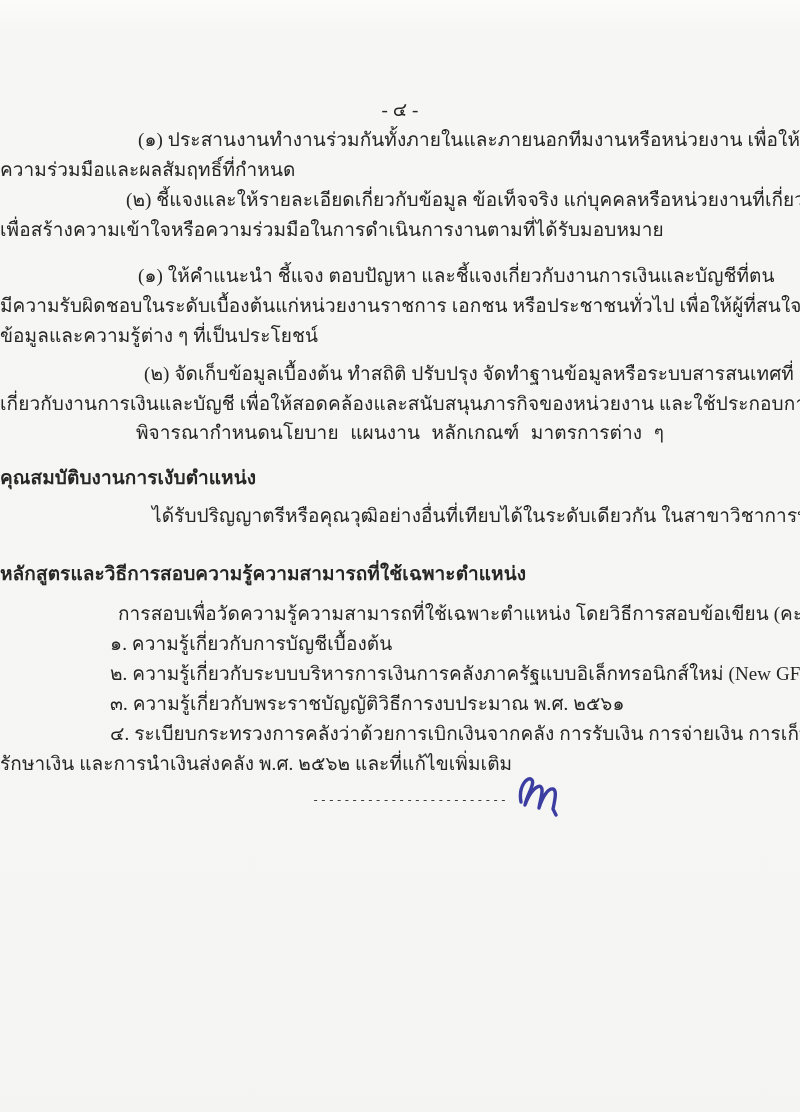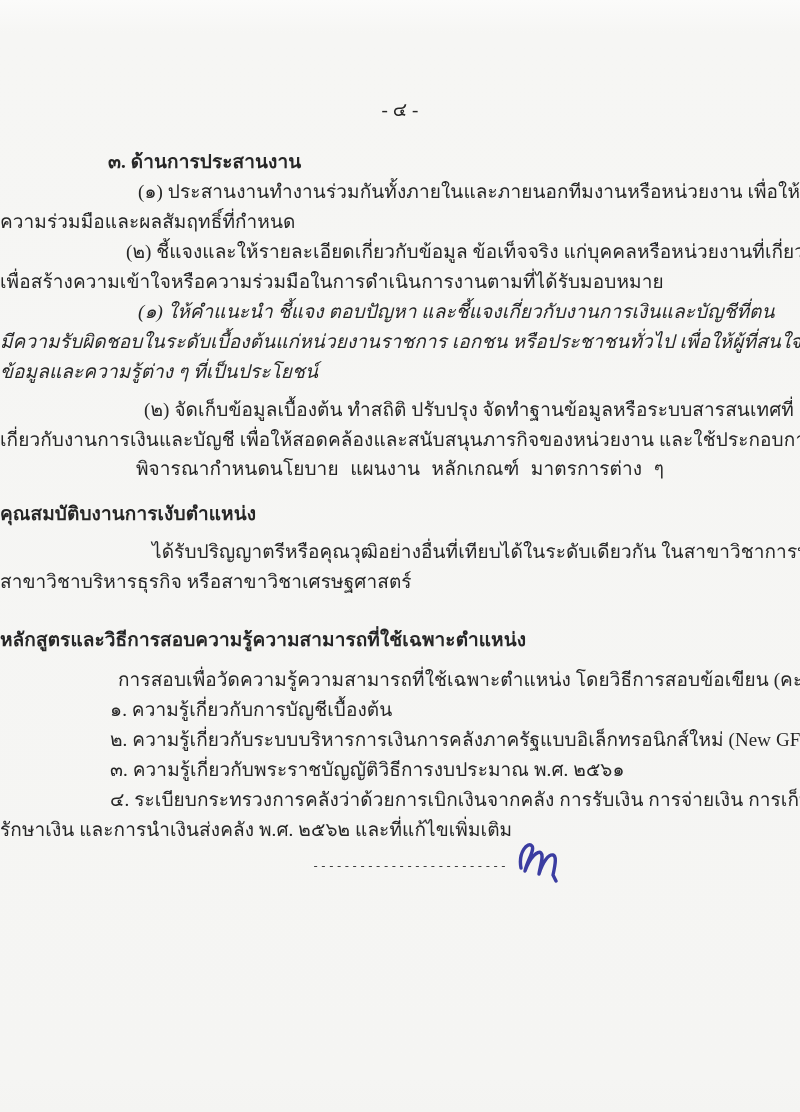--- a/index.html
+++ b/index.html
@@ -47,47 +47,43 @@
   }
 </style>
 </head>
 <body>
 
 <div class="page">
   <div class="blocks">
       <div class="page-number" style="margin-top: 0px;">
         <div class="line">- ๔ -</div>
       </div>
-      <div class="section-heading" style="margin-top: 22px;">
-        <div class="line" style="margin-left: 108px;">๓. ด้านการประสานงาน</div>
-      </div>
       <div class="para" style="margin-top: 0px;">
         <div class="line" style="margin-left: 138px;">(๑) ประสานงานทำงานร่วมกันทั้งภายในและภายนอกทีมงานหรือหน่วยงาน เพื่อให้เกิด</div>
         <div class="line" style="margin-left: 0px;">ความร่วมมือและผลสัมฤทธิ์ที่กำหนด</div>
       </div>
       <div class="para" style="margin-top: 0px;">
         <div class="line" style="margin-left: 126px;">(๒) ชี้แจงและให้รายละเอียดเกี่ยวกับข้อมูล ข้อเท็จจริง แก่บุคคลหรือหน่วยงานที่เกี่ยวข้อง</div>
         <div class="line" style="margin-left: 0px;">เพื่อสร้างความเข้าใจหรือความร่วมมือในการดำเนินการงานตามที่ได้รับมอบหมาย</div>
       </div>
-      <div class="para" style="margin-top: 0px; font-style: italic;">
+      <div class="para" style="margin-top: 16px;">
         <div class="line" style="margin-left: 138px;">(๑) ให้คำแนะนำ ชี้แจง ตอบปัญหา และชี้แจงเกี่ยวกับงานการเงินและบัญชีที่ตน</div>
         <div class="line" style="margin-left: 0px;">มีความรับผิดชอบในระดับเบื้องต้นแก่หน่วยงานราชการ เอกชน หรือประชาชนทั่วไป เพื่อให้ผู้ที่สนใจได้ทราบ</div>
         <div class="line" style="margin-left: 0px;">ข้อมูลและความรู้ต่าง ๆ ที่เป็นประโยชน์</div>
       </div>
       <div class="para" style="margin-top: 8px; text-align: center;">
         <div class="line" style="margin-left: 138px;">(๒) จัดเก็บข้อมูลเบื้องต้น ทำสถิติ ปรับปรุง จัดทำฐานข้อมูลหรือระบบสารสนเทศที่</div>
         <div class="line" style="margin-left: 0px;">เกี่ยวกับงานการเงินและบัญชี เพื่อให้สอดคล้องและสนับสนุนภารกิจของหน่วยงาน และใช้ประกอบการ</div>
         <div class="line" style="margin-left: 0px; font-family: Liberation Mono, monospace;">พิจารณากำหนดนโยบาย แผนงาน หลักเกณฑ์ มาตรการต่าง ๆ</div>
       </div>
       <div class="flush-heading" style="margin-top: 14px;">
         <div class="line" style="margin-left: 0px;">คุณสมบัติบงานการเงับตำแหน่ง</div>
       </div>
       <div class="para" style="margin-top: 8px;">
         <div class="line" style="margin-left: 152px;">ได้รับปริญญาตรีหรือคุณวุฒิอย่างอื่นที่เทียบได้ในระดับเดียวกัน ในสาขาวิชาการบัญชี</div>
-        <div class="line" style="margin-left: 0px;">สาขาวิชาบริหารธุรกิจ หรือสาขาวิชาเศรษฐศาสตร์</div>
       </div>
       <div class="flush-heading" style="margin-top: 28px;">
         <div class="line" style="margin-left: 0px;">หลักสูตรและวิธีการสอบความรู้ความสามารถที่ใช้เฉพาะตำแหน่ง</div>
       </div>
       <div class="para" style="margin-top: 10px;">
         <div class="line" style="margin-left: 118px;">การสอบเพื่อวัดความรู้ความสามารถที่ใช้เฉพาะตำแหน่ง โดยวิธีการสอบข้อเขียน (คะแนนเต็ม</div>
       </div>
       <div class="list-item" style="">
         <div class="line" style="margin-left: 110px;">๑. ความรู้เกี่ยวกับการบัญชีเบื้องต้น</div>
       </div>

